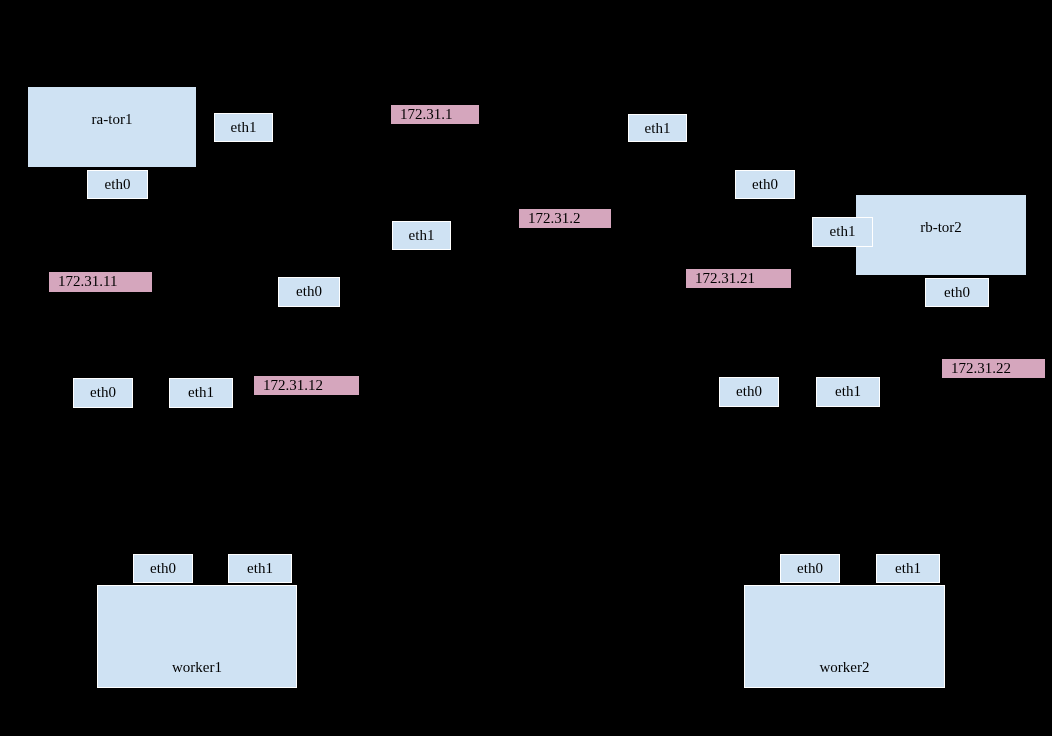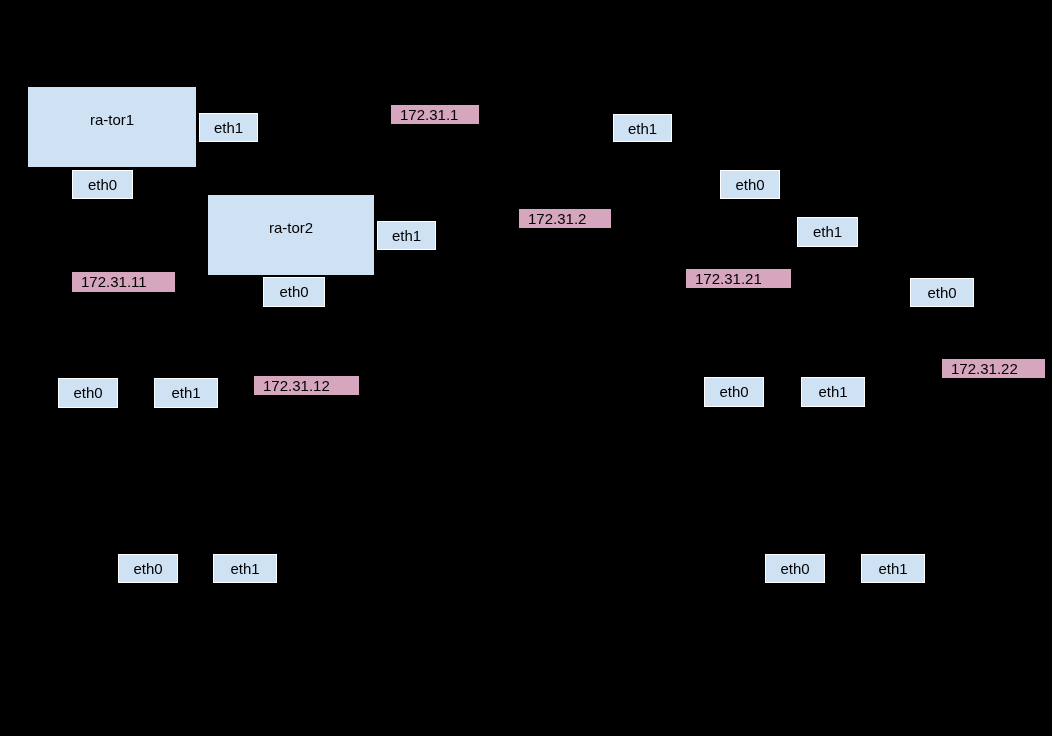--- a/index.html
+++ b/index.html
@@ -7,70 +7,76 @@
     --node-fill:#cfe2f3;
     --node-border:#000000;
     --host-border:#ffffff;
     --port-border:#ffffff;
     --ip-fill:#d5a6bd;
     --text:#000000;
   }
   *{box-sizing:border-box;margin:0;padding:0;}
   html,body{width:1052px;height:736px;overflow:hidden;}
   body{background:var(--bg);font-family:"Liberation Sans", sans-serif;color:var(--text);}
-  .stage{position:relative;width:905px;height:736px;background:var(--bg);}
+  .stage{position:relative;width:905px;height:736px;background:var(--bg);font-family:Liberation Serif, serif;}
 
   .node{position:absolute;background:var(--node-fill);}
   .node--tor{border:1px solid var(--node-border);}
   .node--host{border:1px solid var(--host-border);}
   .nlabel{position:absolute;left:0;width:100%;text-align:center;font-size:15px;color:var(--text);}
   .nlabel--upper{top:24px;}
   .nlabel--lower{bottom:11px;}
 
   .port{position:absolute;background:var(--node-fill);border:1px solid var(--port-border);
-        font-size:15px;text-align:center;line-height:27px;color:var(--text);}
+        font-size:15px;text-align:center;line-height:27px;color:var(--text);margin-left:15px;}
 
   .ip{position:absolute;background:var(--ip-fill);border:1px solid var(--node-border);
       font-size:15px;line-height:19px;padding-left:9px;color:var(--text);white-space:nowrap;}
 </style>
 </head>
 <body>
 
 <div class="stage">
 
   <div class="node node--tor" style="left:27px;top:86px;width:170px;height:82px">
     <span class="nlabel nlabel--upper">ra-tor1</span>
   </div>
   <div class="port" style="left:199px;top:113px;width:59px;height:29px">eth1</div>
   <div class="port" style="left:72px;top:170px;width:61px;height:29px">eth0</div>
 
-  <div class="node node--tor" style="left:207px;top:194px;width:168px;height:82px">
-    <span class="nlabel nlabel--upper">ra-tor2</span>
-  </div>
   <div class="port" style="left:377px;top:221px;width:59px;height:29px">eth1</div>
   <div class="port" style="left:263px;top:277px;width:62px;height:30px">eth0</div>
 
   <div class="port" style="left:613px;top:114px;width:59px;height:28px">eth1</div>
   <div class="port" style="left:720px;top:170px;width:60px;height:29px">eth0</div>
 
+  <div class="node node--tor" style="left:855px;top:194px;width:172px;height:82px">
+    <span class="nlabel nlabel--upper">rb-tor2</span>
+  </div>
   <div class="port" style="left:797px;top:217px;width:61px;height:30px">eth1</div>
   <div class="port" style="left:910px;top:278px;width:64px;height:29px">eth0</div>
 
   <div class="ip" style="left:390px;top:104px;width:90px;height:21px">172.31.1</div>
   <div class="ip" style="left:518px;top:208px;width:94px;height:21px">172.31.2</div>
-  <div class="ip" style="left:71px;top:271px;width:105px;height:22px">172.31.11</div>
+  <div class="ip" style="left:48px;top:271px;width:105px;height:22px">172.31.11</div>
   <div class="ip" style="left:253px;top:375px;width:107px;height:21px">172.31.12</div>
   <div class="ip" style="left:685px;top:268px;width:107px;height:21px">172.31.21</div>
   <div class="ip" style="left:941px;top:358px;width:105px;height:21px">172.31.22</div>
 
   <div class="port" style="left:58px;top:378px;width:60px;height:30px">eth0</div>
   <div class="port" style="left:154px;top:378px;width:64px;height:30px">eth1</div>
 
+  <div class="node node--host" style="left:97px;top:585px;width:200px;height:103px">
+    <span class="nlabel nlabel--lower">worker1</span>
+  </div>
   <div class="port" style="left:118px;top:554px;width:60px;height:29px">eth0</div>
   <div class="port" style="left:213px;top:554px;width:64px;height:29px">eth1</div>
 
   <div class="port" style="left:704px;top:377px;width:60px;height:30px">eth0</div>
   <div class="port" style="left:801px;top:377px;width:64px;height:30px">eth1</div>
 
+  <div class="node node--host" style="left:744px;top:585px;width:201px;height:103px">
+    <span class="nlabel nlabel--lower">worker2</span>
+  </div>
   <div class="port" style="left:765px;top:554px;width:60px;height:29px">eth0</div>
   <div class="port" style="left:861px;top:554px;width:64px;height:29px">eth1</div>
 
 </div>
 
 </body></html>

